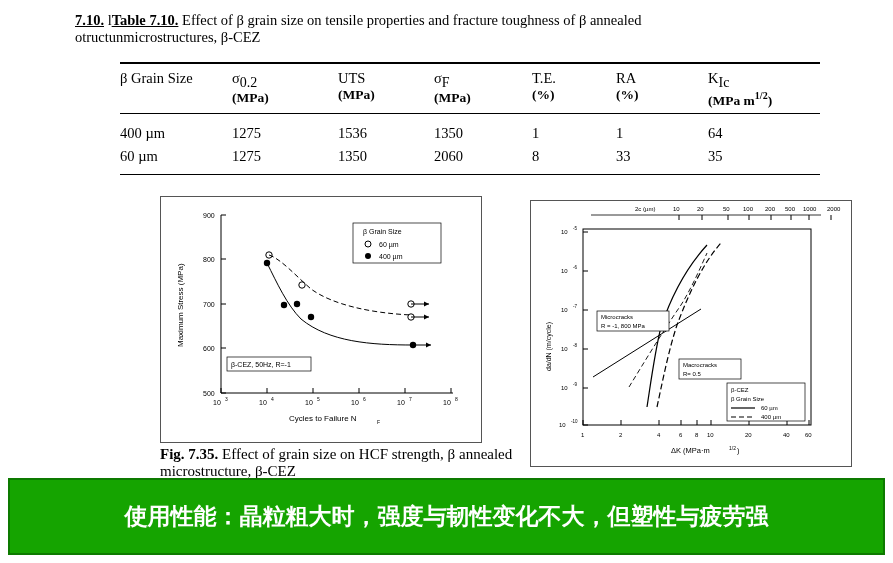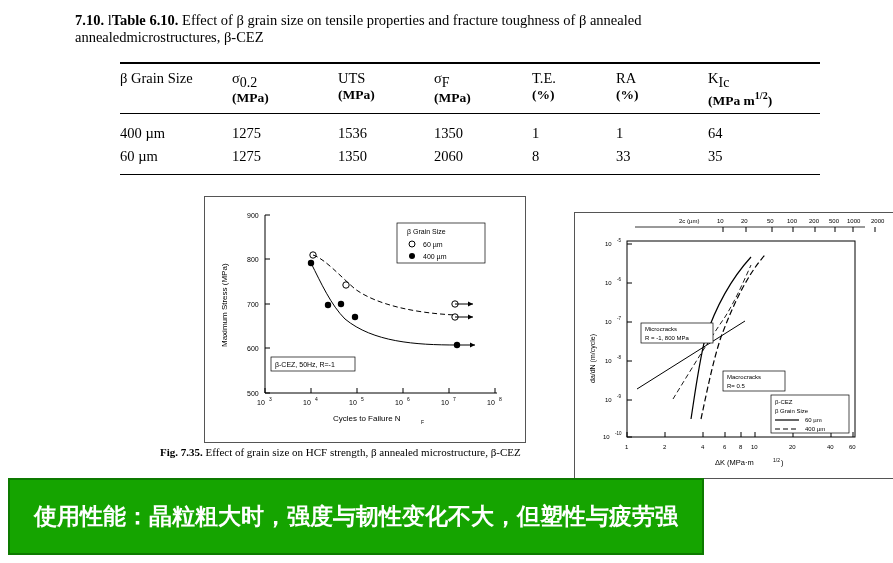--- a/index.html
+++ b/index.html
@@ -11,21 +11,21 @@
     position:relative;
     overflow:hidden;
   }
   .page{position:absolute;inset:0;}
 
   
   .caption{
     position:absolute;left:75px;top:10px;width:800px;
     font-size:14.5px;line-height:1.45;
   }
-  .caption .lead{font-weight:bold;}
+  .caption .lead{font-weight:bold;text-decoration:underline;}
   .cap-line2{position:absolute;left:75px;top:29px;width:800px;font-size:14.5px;}
 
   
   .table-wrap{position:absolute;left:120px;top:62px;width:700px;}
   .rule{height:1.5px;background:#000;width:700px;}
   .rule.thin{height:1px;}
   table.data{border-collapse:collapse;width:700px;font-size:14.5px;}
   table.data td,table.data th{
     text-align:left;vertical-align:top;font-weight:normal;padding:3px 0;
   }
@@ -36,56 +36,56 @@
   .c0{width:112px;}
   .c1{width:106px;}
   .c2{width:96px;}
   .c3{width:98px;}
   .c4{width:84px;}
   .c5{width:92px;}
   .c6{width:112px;}
 
   
   .figs{position:absolute;left:60px;top:196px;width:790px;height:270px;}
-  .fig{position:absolute;border:1px solid #555;background:#fff;margin-left:44px;}
+  .fig{position:absolute;border:1px solid #555;background:#fff;}
   .fig-left{left:100px;top:0;width:320px;height:245px;}
-  .fig-right{left:470px;top:16px;width:320px;height:265px;text-decoration:underline;}
+  .fig-right{left:470px;top:4px;width:320px;height:265px;text-decoration:underline;}
   .fig-caption{
     position:absolute;left:100px;top:250px;width:420px;
-    font-size:11px;font-weight:bold;
+    font-size:15px;font-weight:bold;
   }
   .fig-caption .norm{font-weight:normal;}
 
   svg{display:block;}
 
   
   .banner{
-    position:absolute;left:8px;top:478px;width:696px;height:77px;
+    position:absolute;left:8px;top:478px;width:877px;height:77px;
     background:#15a400;border:2px solid #0d7a00;
     color:#ffffff;
     font-family:"DejaVu Sans", sans-serif;
     font-size:23px;font-weight:bold;
     display:flex;align-items:center;justify-content:center;text-align:center;
     line-height:1.45;
     box-sizing:border-box;
     padding:0 10px;
   }
 </style>
 </head>
 <body>
 
 <div class="page">
 
   <div class="caption">
     <span class="lead">7.10.</span>
-    <span>l</span><span class="lead">Table 6.10.</span>
+    <span>l</span><span class="lead">Table 7.10.</span>
     <span>Effect of β grain size on tensile properties and fracture toughness of β annealed</span>
   </div>
   <div class="cap-line2">
-    <span>annealed</span><span>microstructures, β-CEZ</span>
+    <span>otructun</span><span>microstructures, β-CEZ</span>
   </div>
 
   <div class="table-wrap">
     <div class="rule"></div>
     <table class="data">
       <thead>
         <tr>
           <th class="c0">
             <span>β Grain Size</span>
           </th>

